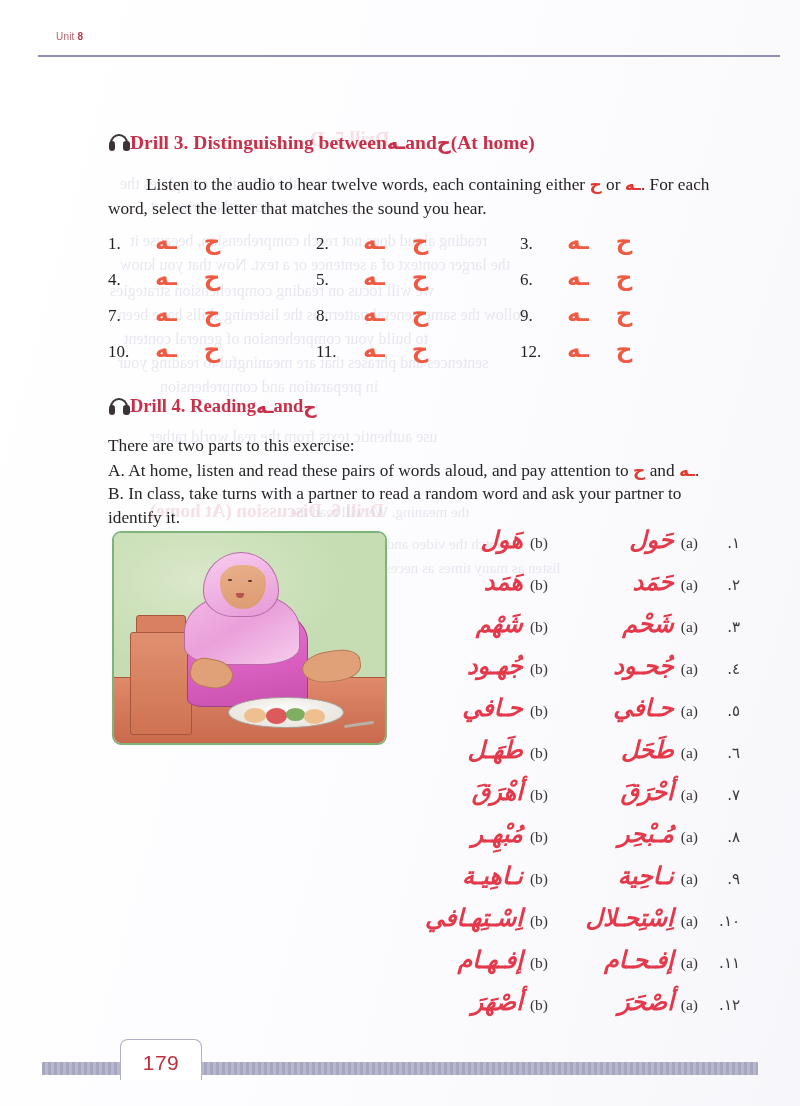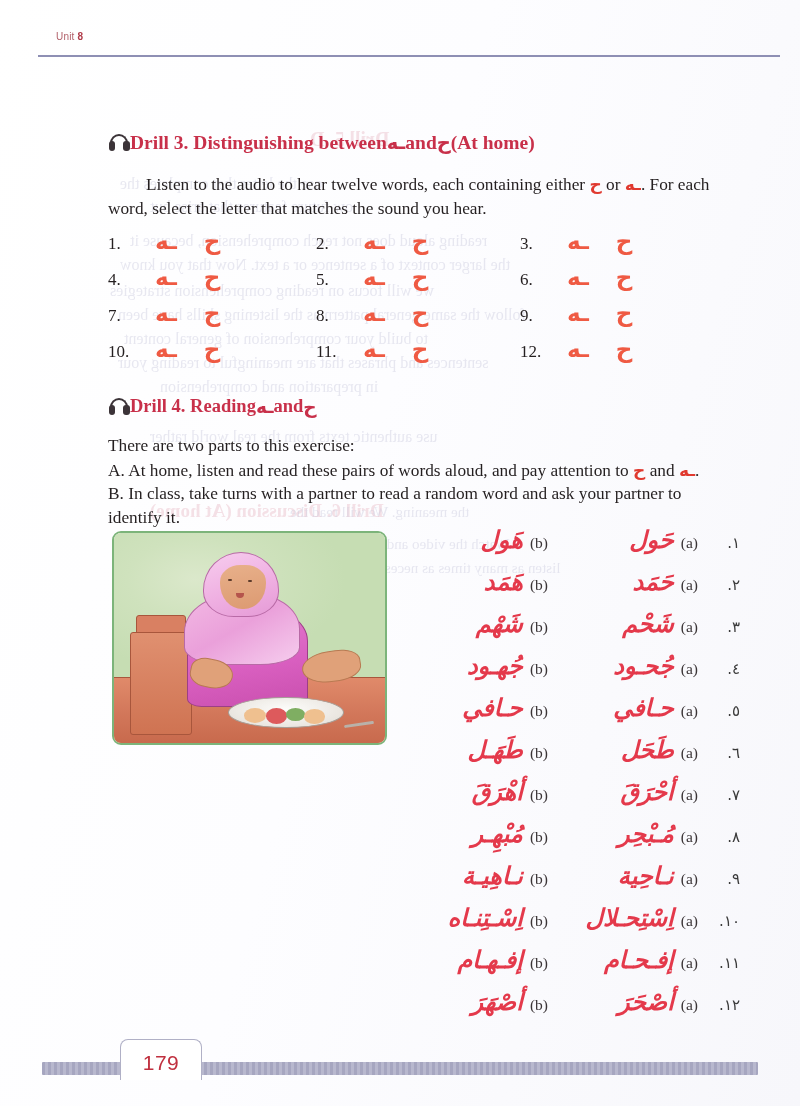--- a/index.html
+++ b/index.html
@@ -567,21 +567,21 @@
     </div>
 
     <div class="wrow">
       <span class="wnum">١٠.</span>
       <span class="wpair pa">
         <span class="wlab">(a)</span>
         <span class="wword">اِسْتِحـلال</span>
       </span>
       <span class="wpair pb">
         <span class="wlab">(b)</span>
-        <span class="wword">اِسْـتِنـاه</span>
+        <span class="wword">اِسْـتِهـافي</span>
       </span>
     </div>
 
     <div class="wrow">
       <span class="wnum">١١.</span>
       <span class="wpair pa">
         <span class="wlab">(a)</span>
         <span class="wword">إفـحـام</span>
       </span>
       <span class="wpair pb">

